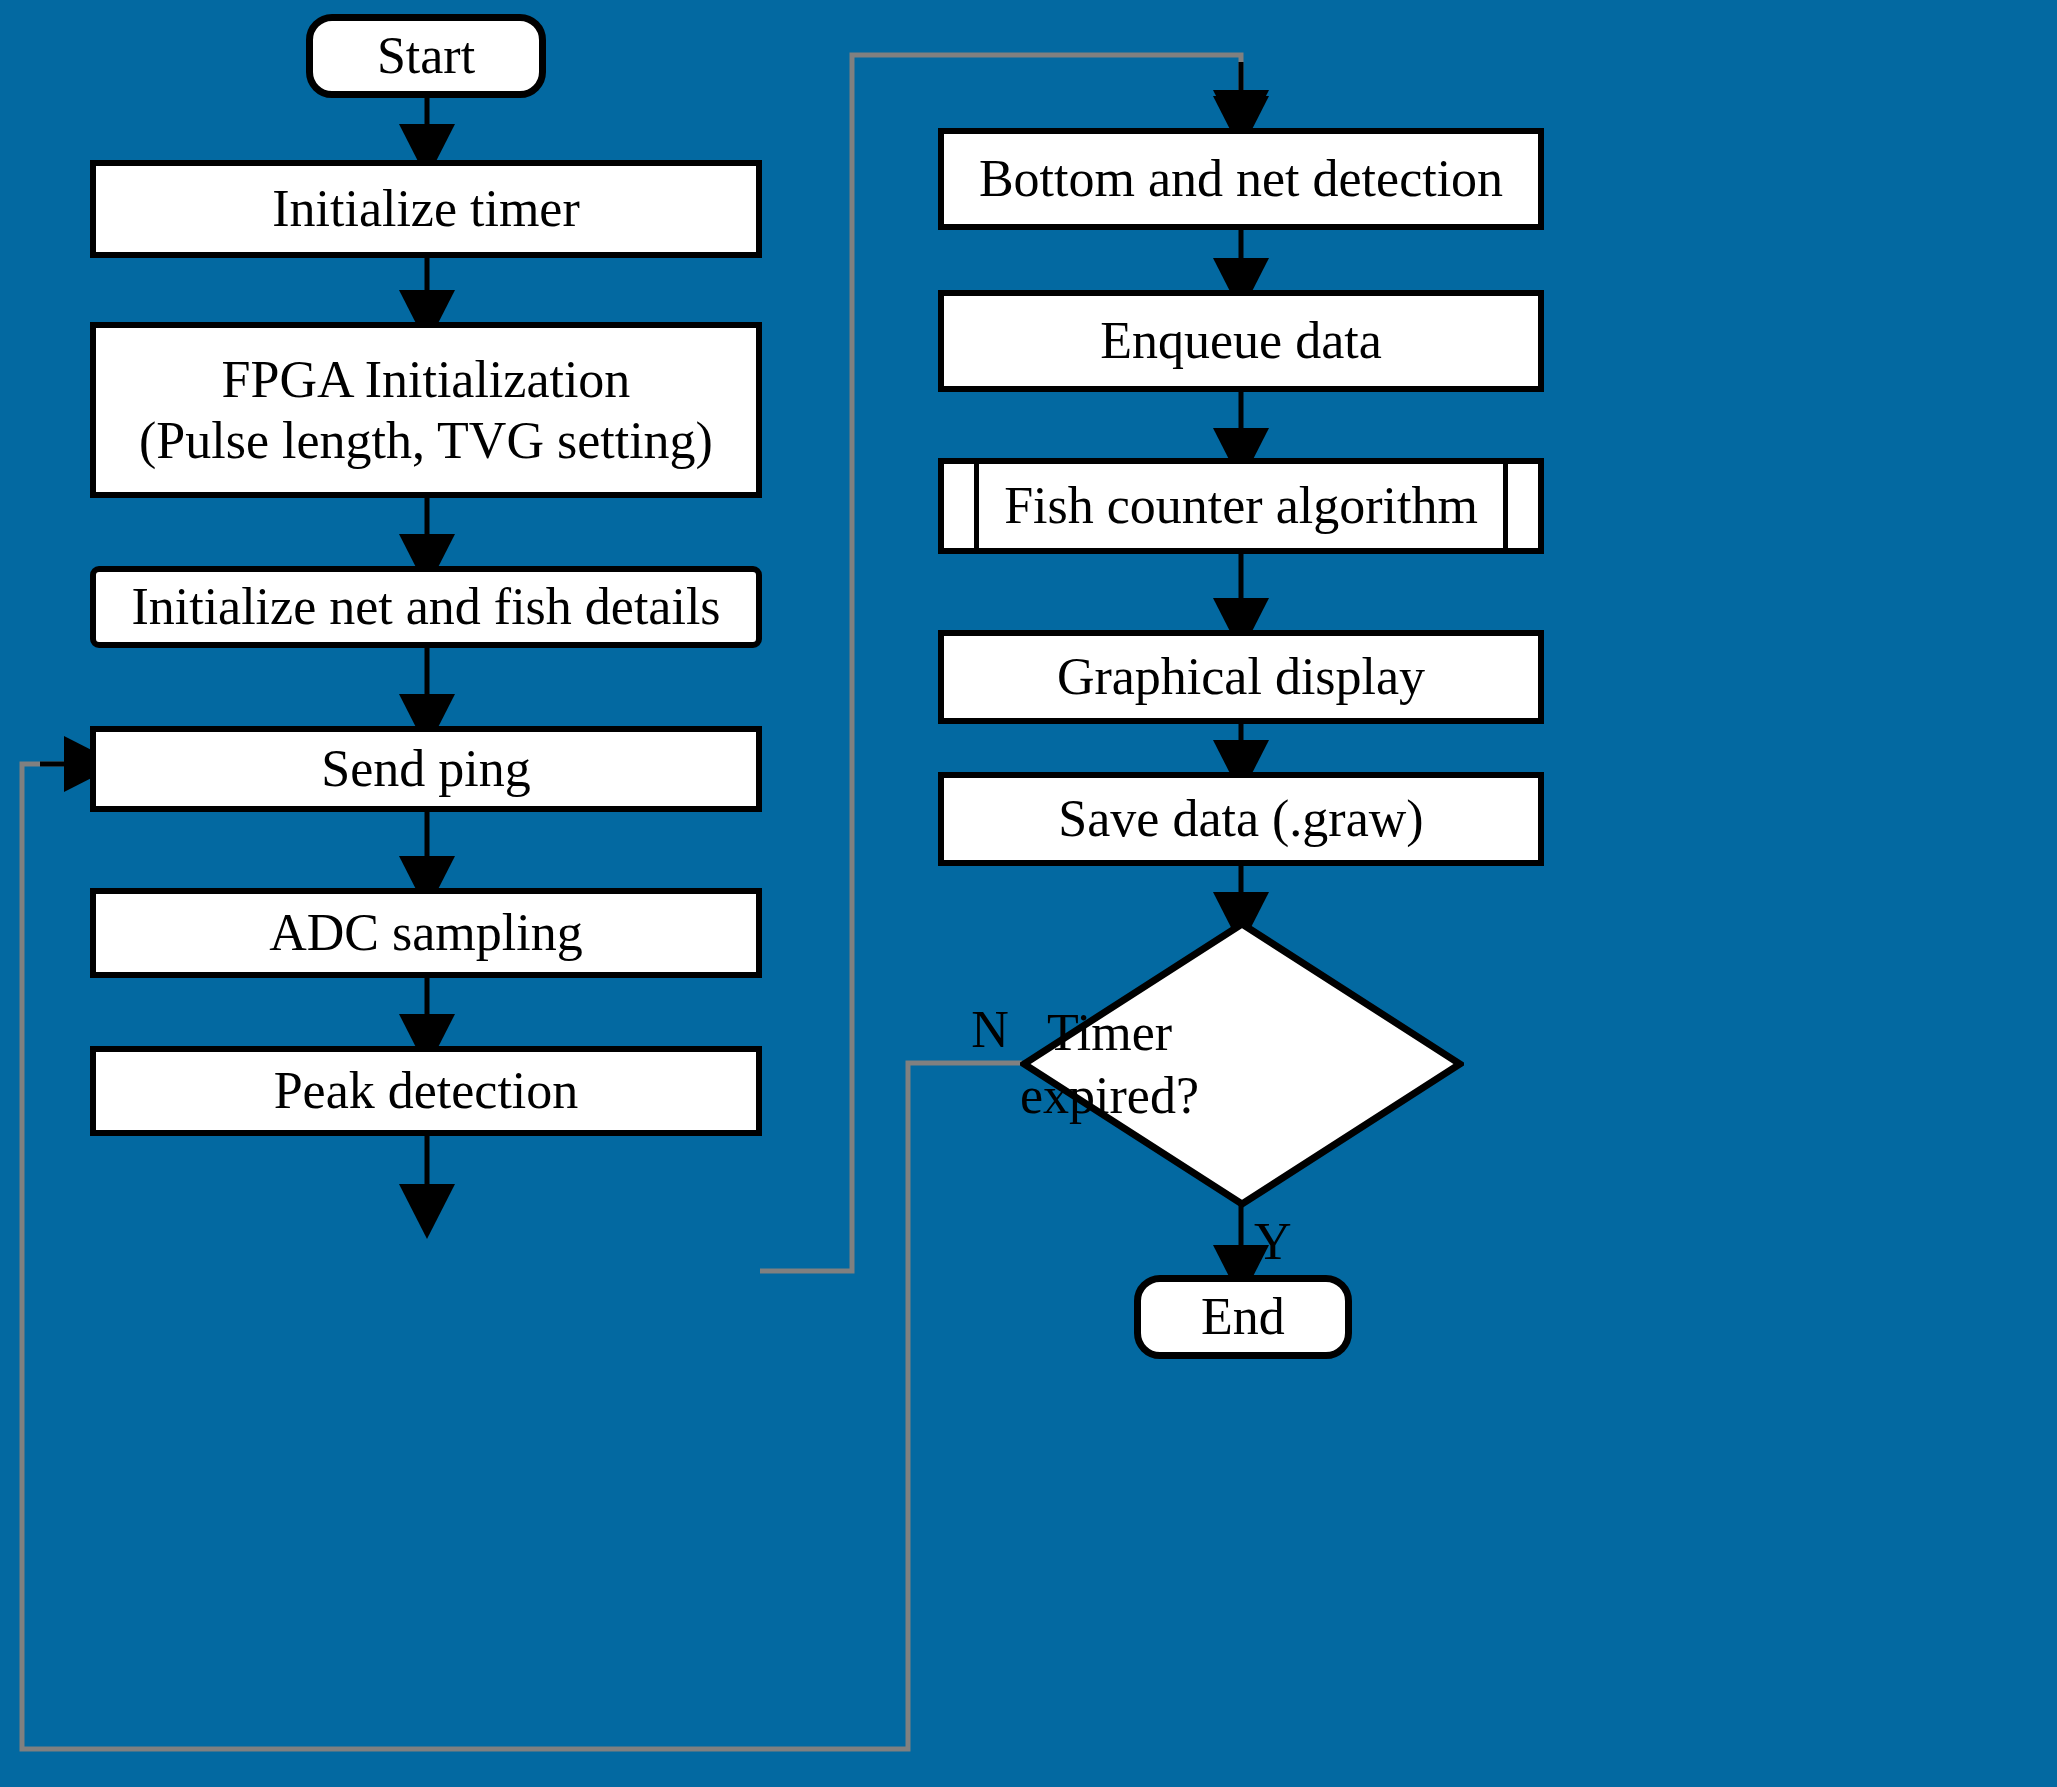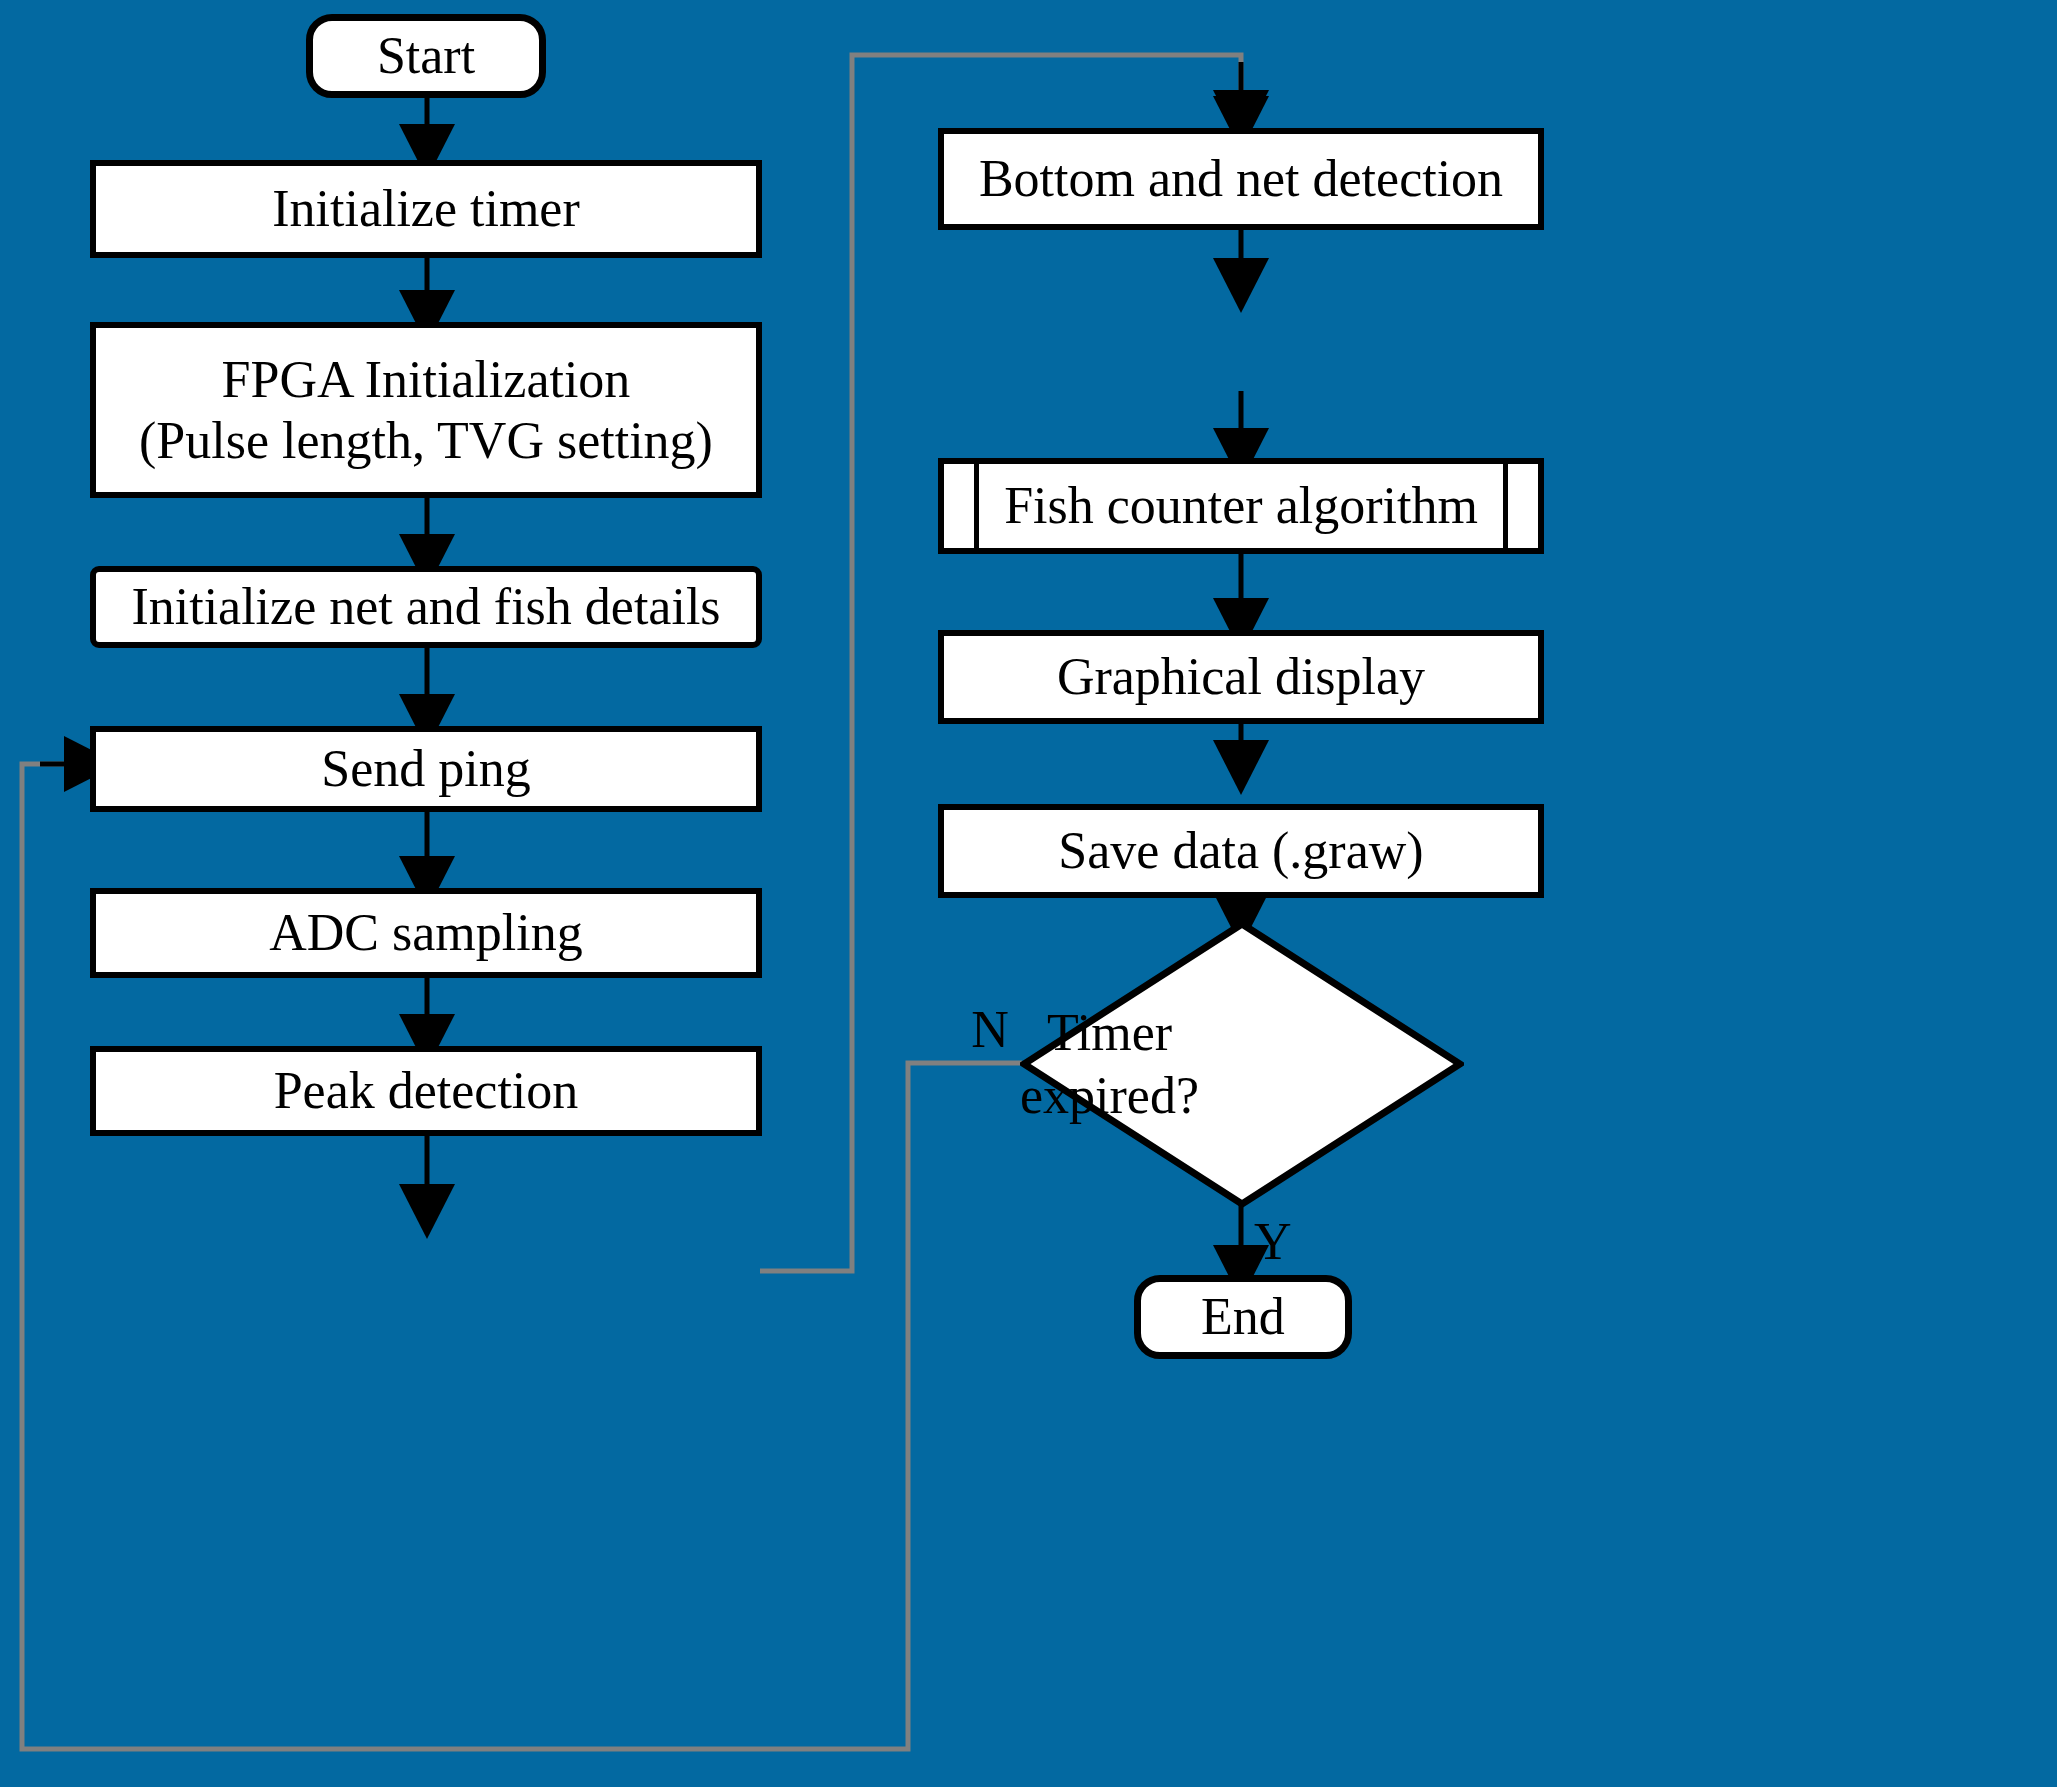--- a/index.html
+++ b/index.html
@@ -161,31 +161,34 @@
 
   <div class="node proc f52" style="left:90px;top:1046px;width:672px;height:90px;">
     <span class="txt">Peak detection</span>
   </div>
 
 
   <div class="node proc f52" style="left:938px;top:128px;width:606px;height:102px;">
     <span class="txt">Bottom and net  detection</span>
   </div>
 
+  <div class="node proc f52" style="left:938px;top:290px;width:606px;height:102px;">
+    <span class="txt">Enqueue data</span>
+  </div>
 
   <div class="node predef f52" style="left:938px;top:458px;width:606px;height:96px;">
     <span class="inner"></span>
     <span class="txt">Fish counter algorithm</span>
   </div>
 
   <div class="node proc f52" style="left:938px;top:630px;width:606px;height:94px;">
     <span class="txt">Graphical display</span>
   </div>
 
-  <div class="node proc f52" style="left:938px;top:772px;width:606px;height:94px;margin-top:32px;">
+  <div class="node proc f52" style="left:938px;top:772px;width:606px;height:94px;">
     <span class="txt">Save data (.graw)</span>
   </div>
 
   <div class="decision f52" style="left:1020px;top:920px;width:444px;height:288px;">
     <svg class="dia" viewBox="0 0 444 288" preserveAspectRatio="none">
       <polygon points="222,4 440,144 222,284 4,144" fill="#ffffff" stroke="#000000" stroke-width="7" vector-effect="non-scaling-stroke"></polygon>
     </svg>
     <span class="txt">Timer
 expired?</span>
   </div>

